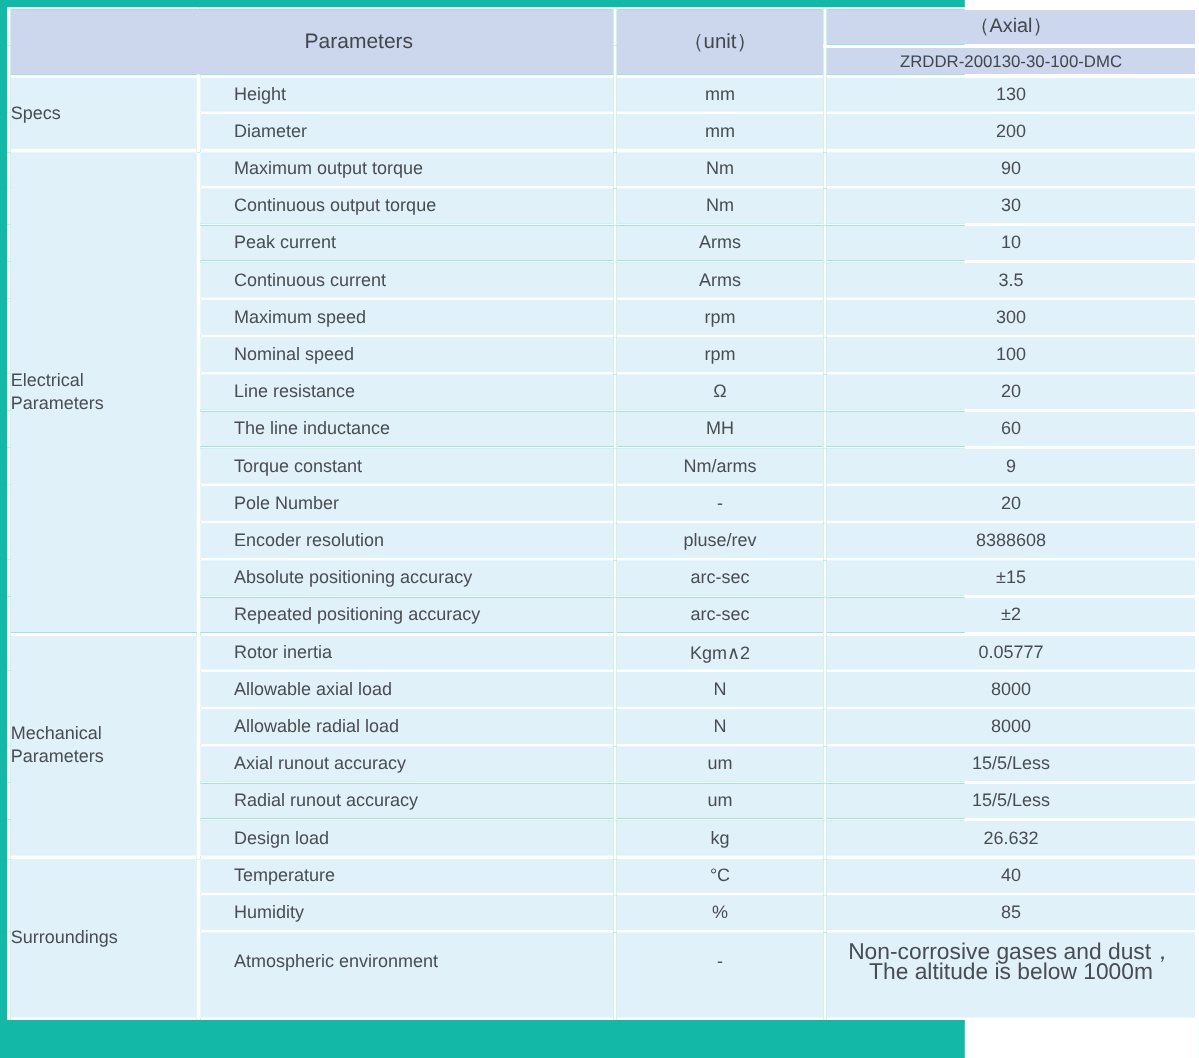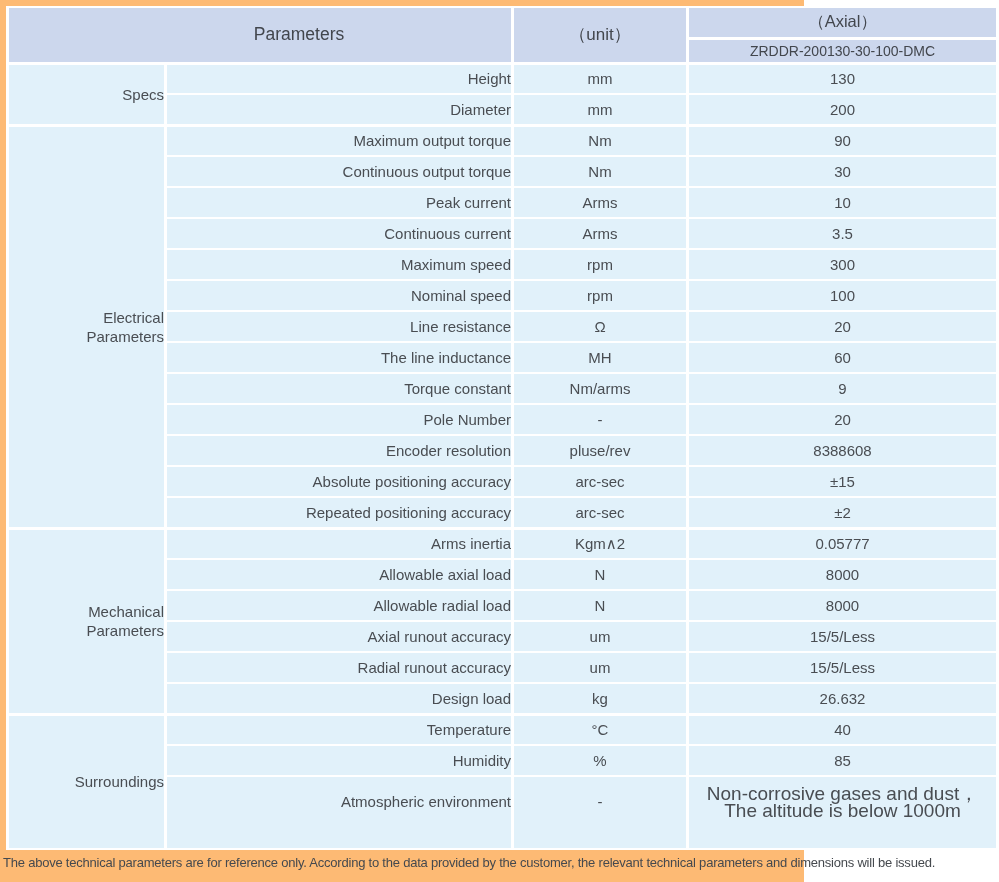--- a/index.html
+++ b/index.html
@@ -9,21 +9,21 @@
     width: 999px;
     height: 882px;
     overflow: hidden;
     font-family: "Liberation Sans", "DejaVu Sans", sans-serif;
     color: var(--text, #494d52);
   }
   .page {
     position: relative;
     width: 804px;
     height: 882px;
-    background: #fdba74;
+    background: #14b8a6;
   }
   .table-wrap {
     position: absolute;
     top: 6px;
     left: 6px;
     width: 990px;
   }
   table.spec-table {
     border-collapse: collapse;
     table-layout: fixed;
@@ -69,26 +69,26 @@
   }
   
   .spec-table tbody tr { height: 31px; }
   .spec-table tbody tr.tall { height: 73px; }
   .spec-table tbody td {
     background: var(--cell-bg, #e1f1fa);
     font-size: 15px;
     vertical-align: middle;
   }
   td.group-cell {
-    text-align: right;
+    text-align: left;
     white-space: pre-line;
     line-height: 19px;
   }
   td.parameter-cell {
-    text-align: right;
+    text-align: left;
     padding-left: 28px;
     margin-top: 32px;
   }
   td.unit-cell {
     text-align: center;
   }
   td.value-cell {
     text-align: center;
     white-space: pre-line;
     margin-top: 44px;
@@ -208,21 +208,21 @@
             <td class="value-cell">±15</td>
           </tr>
           <tr>
             <td class="parameter-cell">Repeated positioning accuracy</td>
             <td class="unit-cell">arc-sec</td>
             <td class="value-cell">±2</td>
           </tr>
           <tr class="section-start">
             <td class="group-cell" rowspan="6">Mechanical
 Parameters</td>
-            <td class="parameter-cell">Arms inertia</td>
+            <td class="parameter-cell">Rotor inertia</td>
             <td class="unit-cell">Kgm∧2</td>
             <td class="value-cell">0.05777</td>
           </tr>
           <tr>
             <td class="parameter-cell">Allowable axial load</td>
             <td class="unit-cell">N</td>
             <td class="value-cell">8000</td>
           </tr>
           <tr>
             <td class="parameter-cell">Allowable radial load</td>
@@ -258,14 +258,13 @@
           <tr class="tall">
             <td class="parameter-cell">Atmospheric environment</td>
             <td class="unit-cell">-</td>
             <td class="value-cell">Non-corrosive gases and dust，
 The altitude is below 1000m</td>
           </tr>
         </tbody>
     </table>
   </div>
 
-  <div class="footer-note">The above technical parameters are for reference only. According to the data provided by the customer, the relevant technical parameters and dimensions will be issued.</div>
 </div>
 
 </body></html>

